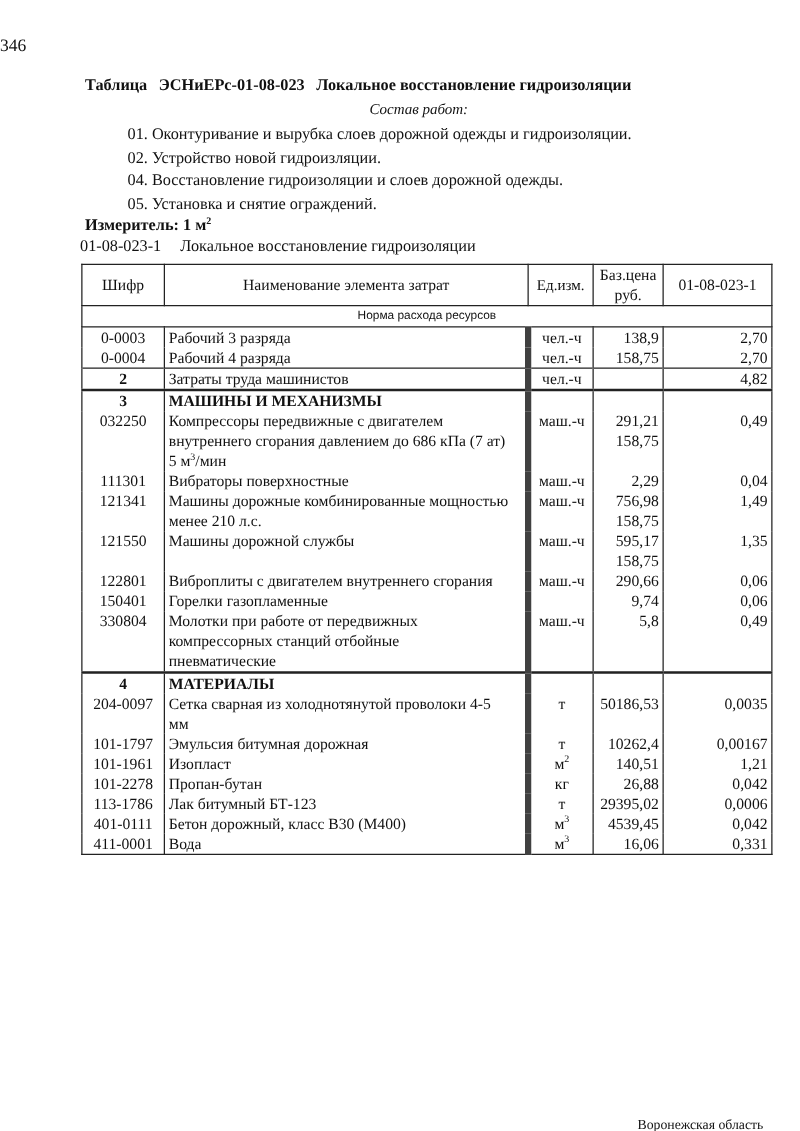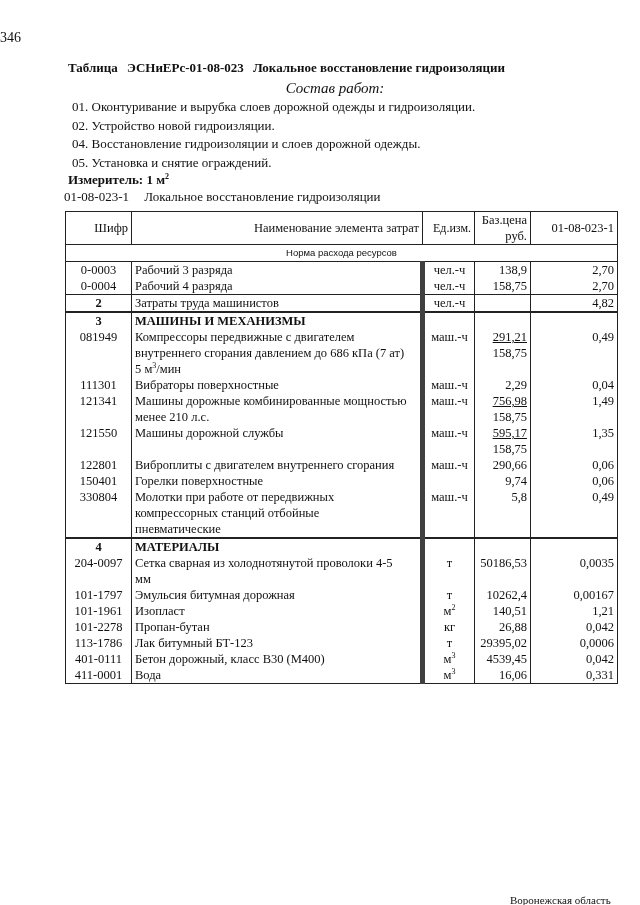--- a/index.html
+++ b/index.html
@@ -1,42 +1,42 @@
 <!DOCTYPE html>
 <html><head>
 <meta charset="utf-8">
 <style>
   html, body { margin: 0; padding: 0; background: #fff; }
   body { width: 640px; height: 905px; position: relative; font-family: "Liberation Serif", serif; color: #111; overflow: hidden; }
   .page-num { position: absolute; top: 30px; left: 0; width: 640px; text-align: left; font-size: 14px; }
   .title { position: absolute; top: 60px; left: 68px; font-size: 13px; font-weight: bold; white-space: nowrap; }
   .title .gap { display: inline-block; width: 6px; }
-  .subtitle { position: absolute; top: 80px; left: 0; width: 640px; text-align: center; font-style: italic; font-size: 15px; padding-left: 30px; box-sizing: border-box; }
-  .works { position: absolute; top: 98px; left: 72px; font-size: 13px; line-height: 18.5px; }
+  .subtitle { position: absolute; top: 80px; left: 0; width: 640px; text-align: center; font-style: italic; font-size: 12px; padding-left: 30px; box-sizing: border-box; }
+  .works { position: absolute; top: 98px; left: 102px; font-size: 13px; line-height: 18.5px; }
   .works div { white-space: nowrap; }
   .meter { position: absolute; top: 172px; left: 68px; font-size: 13px; font-weight: bold; }
   .meter sup { font-size: 8px; }
   .subcode { position: absolute; top: 189px; left: 64px; font-size: 13px; white-space: nowrap; }
   .subcode .sp { display: inline-block; width: 12px; }
 
   table.main { position: absolute; top: 211px; left: 65px; border-collapse: collapse; font-size: 12.5px; table-layout: fixed; }
   table.main td, table.main th { padding: 0 3px; vertical-align: top; line-height: 16px; }
-  table.main th { font-weight: normal; border: 1px solid #222; height: 32px; vertical-align: middle; text-align: right; }
+  table.main th { font-weight: normal; border: 1px solid #222; height: 32px; vertical-align: middle; text-align: center; }
   .c1 { width: 59px; text-align: center; border-left: 1px solid #222; border-right: 1px solid #222; }
   .c2 { width: 282px; text-align: left; border-right: 5px solid #404040; }
   .c3 { width: 43px; text-align: center; border-right: 1px solid #222; }
   .c4 { width: 49px; text-align: right; border-right: 1px solid #222; }
   .c5 { width: 80px; text-align: right; border-right: 1px solid #222; }
   .norm-row td { font-family: "Liberation Sans", sans-serif; font-size: 9.5px; text-align: center; border: 1px solid #222; height: 14px; line-height: 14px; }
   .price-hdr { line-height: 14px; }
   .topline td { border-top: 1px solid #222; }
   .bottomline td { border-bottom: 1px solid #222; }
   .thick td { border-top: 2px solid #222; }
   .bold { font-weight: bold; }
-  .u { text-decoration: underline; }
+  .u { }
   .small-sup { font-size: 8px; vertical-align: super; line-height: 0; }
   .footer { position: absolute; top: 894px; left: 510px; font-size: 11px; white-space: nowrap; }
 </style>
 </head>
 <body>
 
 <div class="page-num">346</div>
 
 <div class="title">
   <span>Таблица</span><span class="gap"></span>
@@ -101,21 +101,21 @@
   </tr>
 
   <tr class="thick">
     <td class="c1 bold">3</td>
     <td class="c2 bold">МАШИНЫ И МЕХАНИЗМЫ</td>
     <td class="c3"></td>
         <td class="c4"></td>
         <td class="c5"></td>
   </tr>
   <tr>
-    <td class="c1">081949</td>
+    <td class="c1">032250</td>
     <td class="c2">
       <div>Компрессоры передвижные с двигателем</div>
       <div>внутреннего сгорания давлением до 686 кПа (7 ат)</div>
       <div><span>5 м</span><span class="small-sup">3</span><span>/мин</span></div>
     </td>
     <td class="c3">маш.-ч</td>
     <td class="c4">
       <div class="u">291,21</div>
       <div>158,75</div>
     </td>
@@ -153,21 +153,21 @@
   </tr>
   <tr>
     <td class="c1">122801</td>
     <td class="c2">Виброплиты с двигателем внутреннего сгорания</td>
     <td class="c3">маш.-ч</td>
     <td class="c4">290,66</td>
     <td class="c5">0,06</td>
   </tr>
   <tr>
     <td class="c1">150401</td>
-    <td class="c2">Горелки поверхностные</td>
+    <td class="c2">Горелки газопламенные</td>
     <td class="c3"></td>
     <td class="c4">9,74</td>
     <td class="c5">0,06</td>
   </tr>
   <tr>
     <td class="c1">330804</td>
     <td class="c2">
       <div>Молотки при работе от передвижных</div>
       <div>компрессорных станций отбойные</div>
       <div>пневматические</div>

